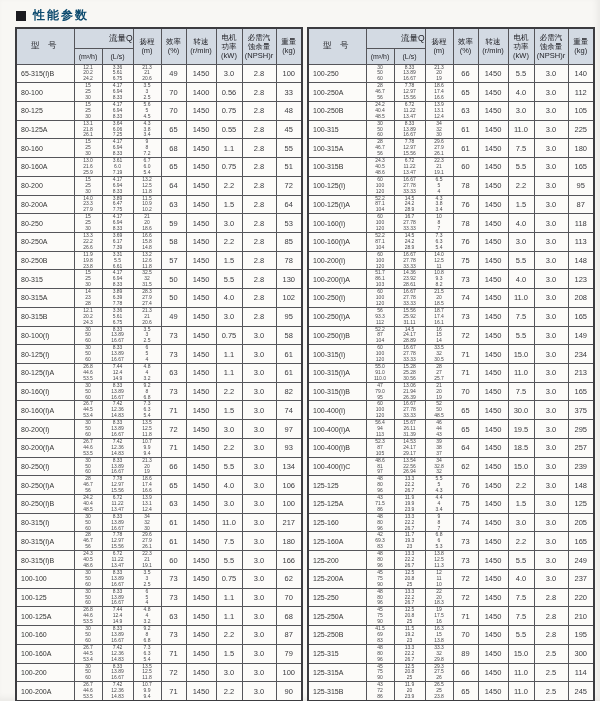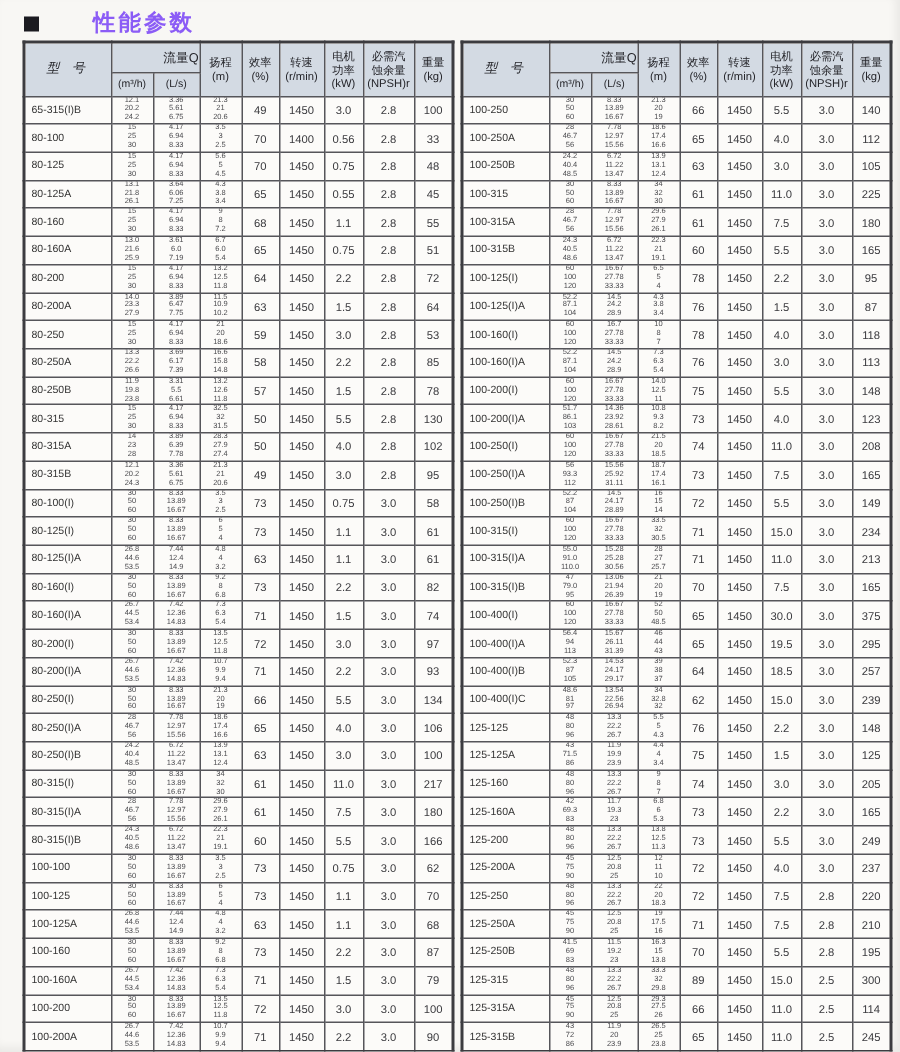--- a/index.html
+++ b/index.html
@@ -5,37 +5,37 @@
   * { box-sizing: border-box; margin: 0; padding: 0; }
   html,body { width: 600px; height: 701px; }
   body {
     background: #f8f7f4;
     font-family: "Liberation Sans", sans-serif;
     overflow: hidden;
     box-shadow: inset -3px -3px 6px rgba(0,0,0,0.06);
   }
   .title-row { display: flex; align-items: center; gap: 7px; padding: 10px 0 6px 16px; height: 27px; }
   .title-sq { width: 10px; height: 10px; background: #1b1b20; flex: 0 0 auto; }
-  .title-txt { font-size: 15px; font-weight: bold; color: #8b5cf6; letter-spacing: 2px; margin-left: 29px; }
+  .title-txt { font-size: 12px; font-weight: bold; color: #0c4a6e; letter-spacing: 2px; }
   .tables { display: flex; gap: 4px; margin-left: 15px; }
   table { border-collapse: collapse; table-layout: fixed; background: #fcfbf9; }
   th, td {
     border: 1px solid #55555a;
     text-align: center;
     vertical-align: middle;
     padding: 0;
     overflow: hidden;
     color: #3a3a3e;
   }
   table { border: 2px solid #3c3c40; }
   thead th { background: #d3dae3; font-weight: normal; color: #25252a; }
   thead .h-line { font-size: 7.5px; line-height: 9px; text-align: center; }
   thead .h-unit { font-size: 7px; line-height: 9px; }
   thead .h-group { font-size: 8.5px; line-height: 10px; text-align: right; }
-  thead .h-model { font-size: 8.5px; letter-spacing: 3px; font-style: italic; }
+  thead .h-model { font-size: 8.5px; letter-spacing: 3px; }
   thead tr.r1 { height: 20px; }
   thead tr.r2 { height: 16px; }
   tbody tr { height: 18.7px; }
   td.c-model { text-align: left; padding-left: 4px; font-size: 7px; color: #333; white-space: nowrap; }
   td.stack { color: #4a4a4e; }
   td.stack div { font-size: 5px; line-height: 5.9px; }
   td.single { font-size: 7.5px; }
   col.w-model { width: 58px; }
   col.w-m3h { width: 28px; }
   col.w-ls { width: 31px; }

